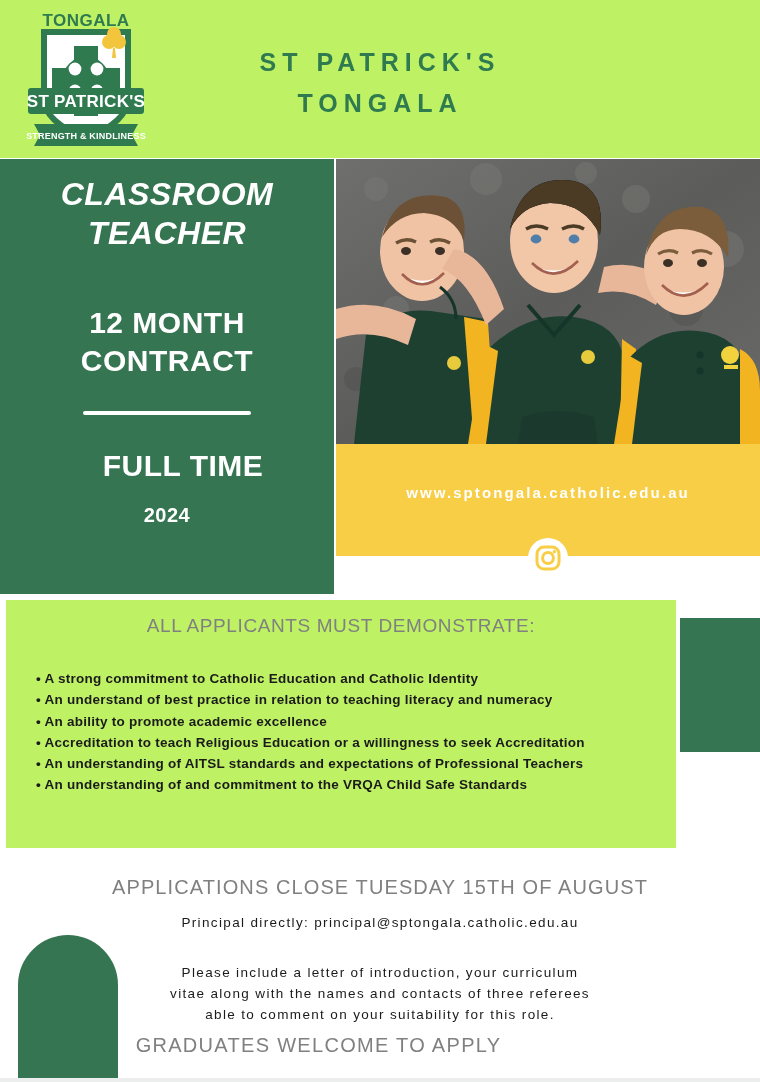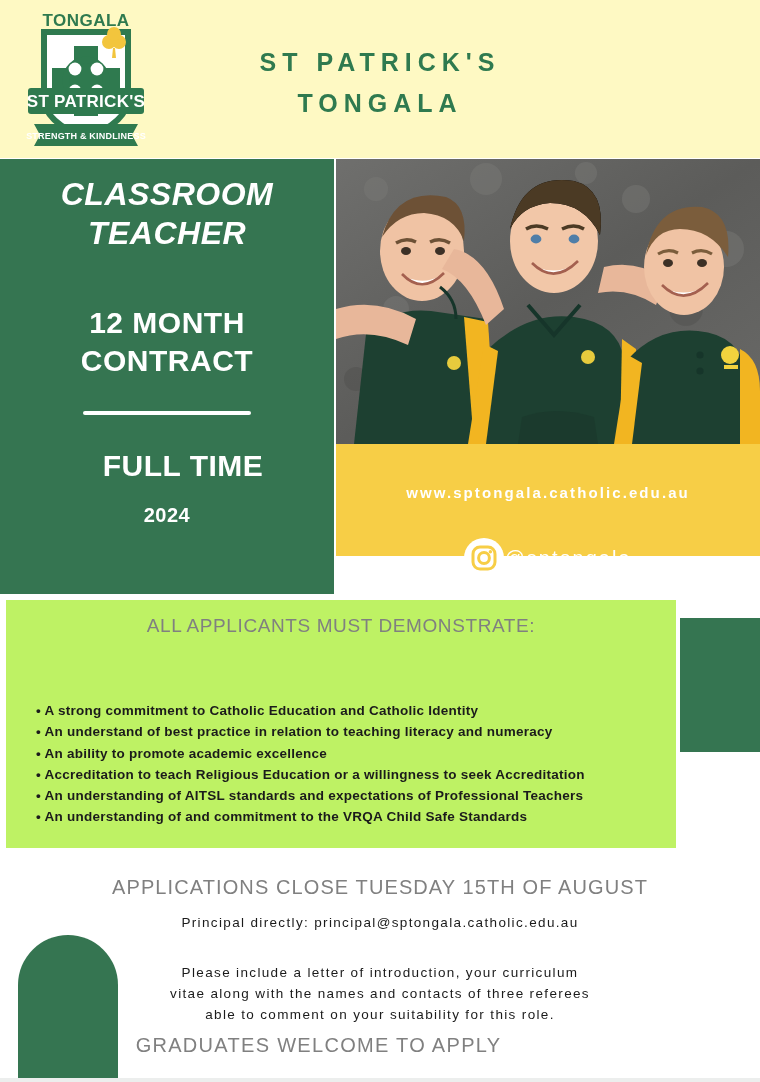--- a/index.html
+++ b/index.html
@@ -33,21 +33,21 @@
   .block-right {
     position:absolute; left:680px; top:618px;
     width:80px; height:134px;
     background:#357551;
   }
 
   
   .header {
     position:absolute; left:0; top:0;
     width:760px; height:158px;
-    background:#fef9c3;
+    background:#bef264;
   }
   .logo {
     position:absolute; left:20px; top:6px;
     width:132px; height:144px;
   }
   .school-title {
     position:absolute; left:215px; top:42px;
     width:330px;
     text-align:center;
     color:#2f7a4f;
@@ -105,21 +105,21 @@
     width:424px; height:112px;
     background:#F7CE46;
   }
   .website {
     position:absolute; left:0; top:40px; width:100%;
     text-align:center; color:#ffffff;
     font-size:15px; font-weight:700; letter-spacing:2.1px;
   }
   .insta-row {
     position:absolute; left:0; top:94px; width:100%;
-    display:flex; align-items:center; justify-content:center; 
+    display:flex; align-items:center; justify-content:center; flex-direction:column;
   }
   .insta-icon {
     width:40px; height:40px; border-radius:50%;
     background:#ffffff;
     display:flex; align-items:center; justify-content:center;
     flex:0 0 auto;
   }
   .insta-handle {
     color:#ffffff; font-size:20px; letter-spacing:2px; font-weight:400;
   }
@@ -131,21 +131,20 @@
     background:#bef264;
   }
   .req-heading {
     position:absolute; left:0; top:15px; width:100%;
     text-align:center; color:#808080;
     font-size:19px; font-weight:400; letter-spacing:0.6px;
   }
   .req-list {
     position:absolute; left:30px; top:68px; width:620px;
     list-style:none;
-    margin-top:32px;
   }
   .req-list li {
     color:#1b1b1b; font-size:13.5px; font-weight:600;
     letter-spacing:0.25px; line-height:21.3px;
     white-space:nowrap;
   }
 
   
   .footer { position:absolute; left:0; top:862px; width:760px; }
   .close-date {

